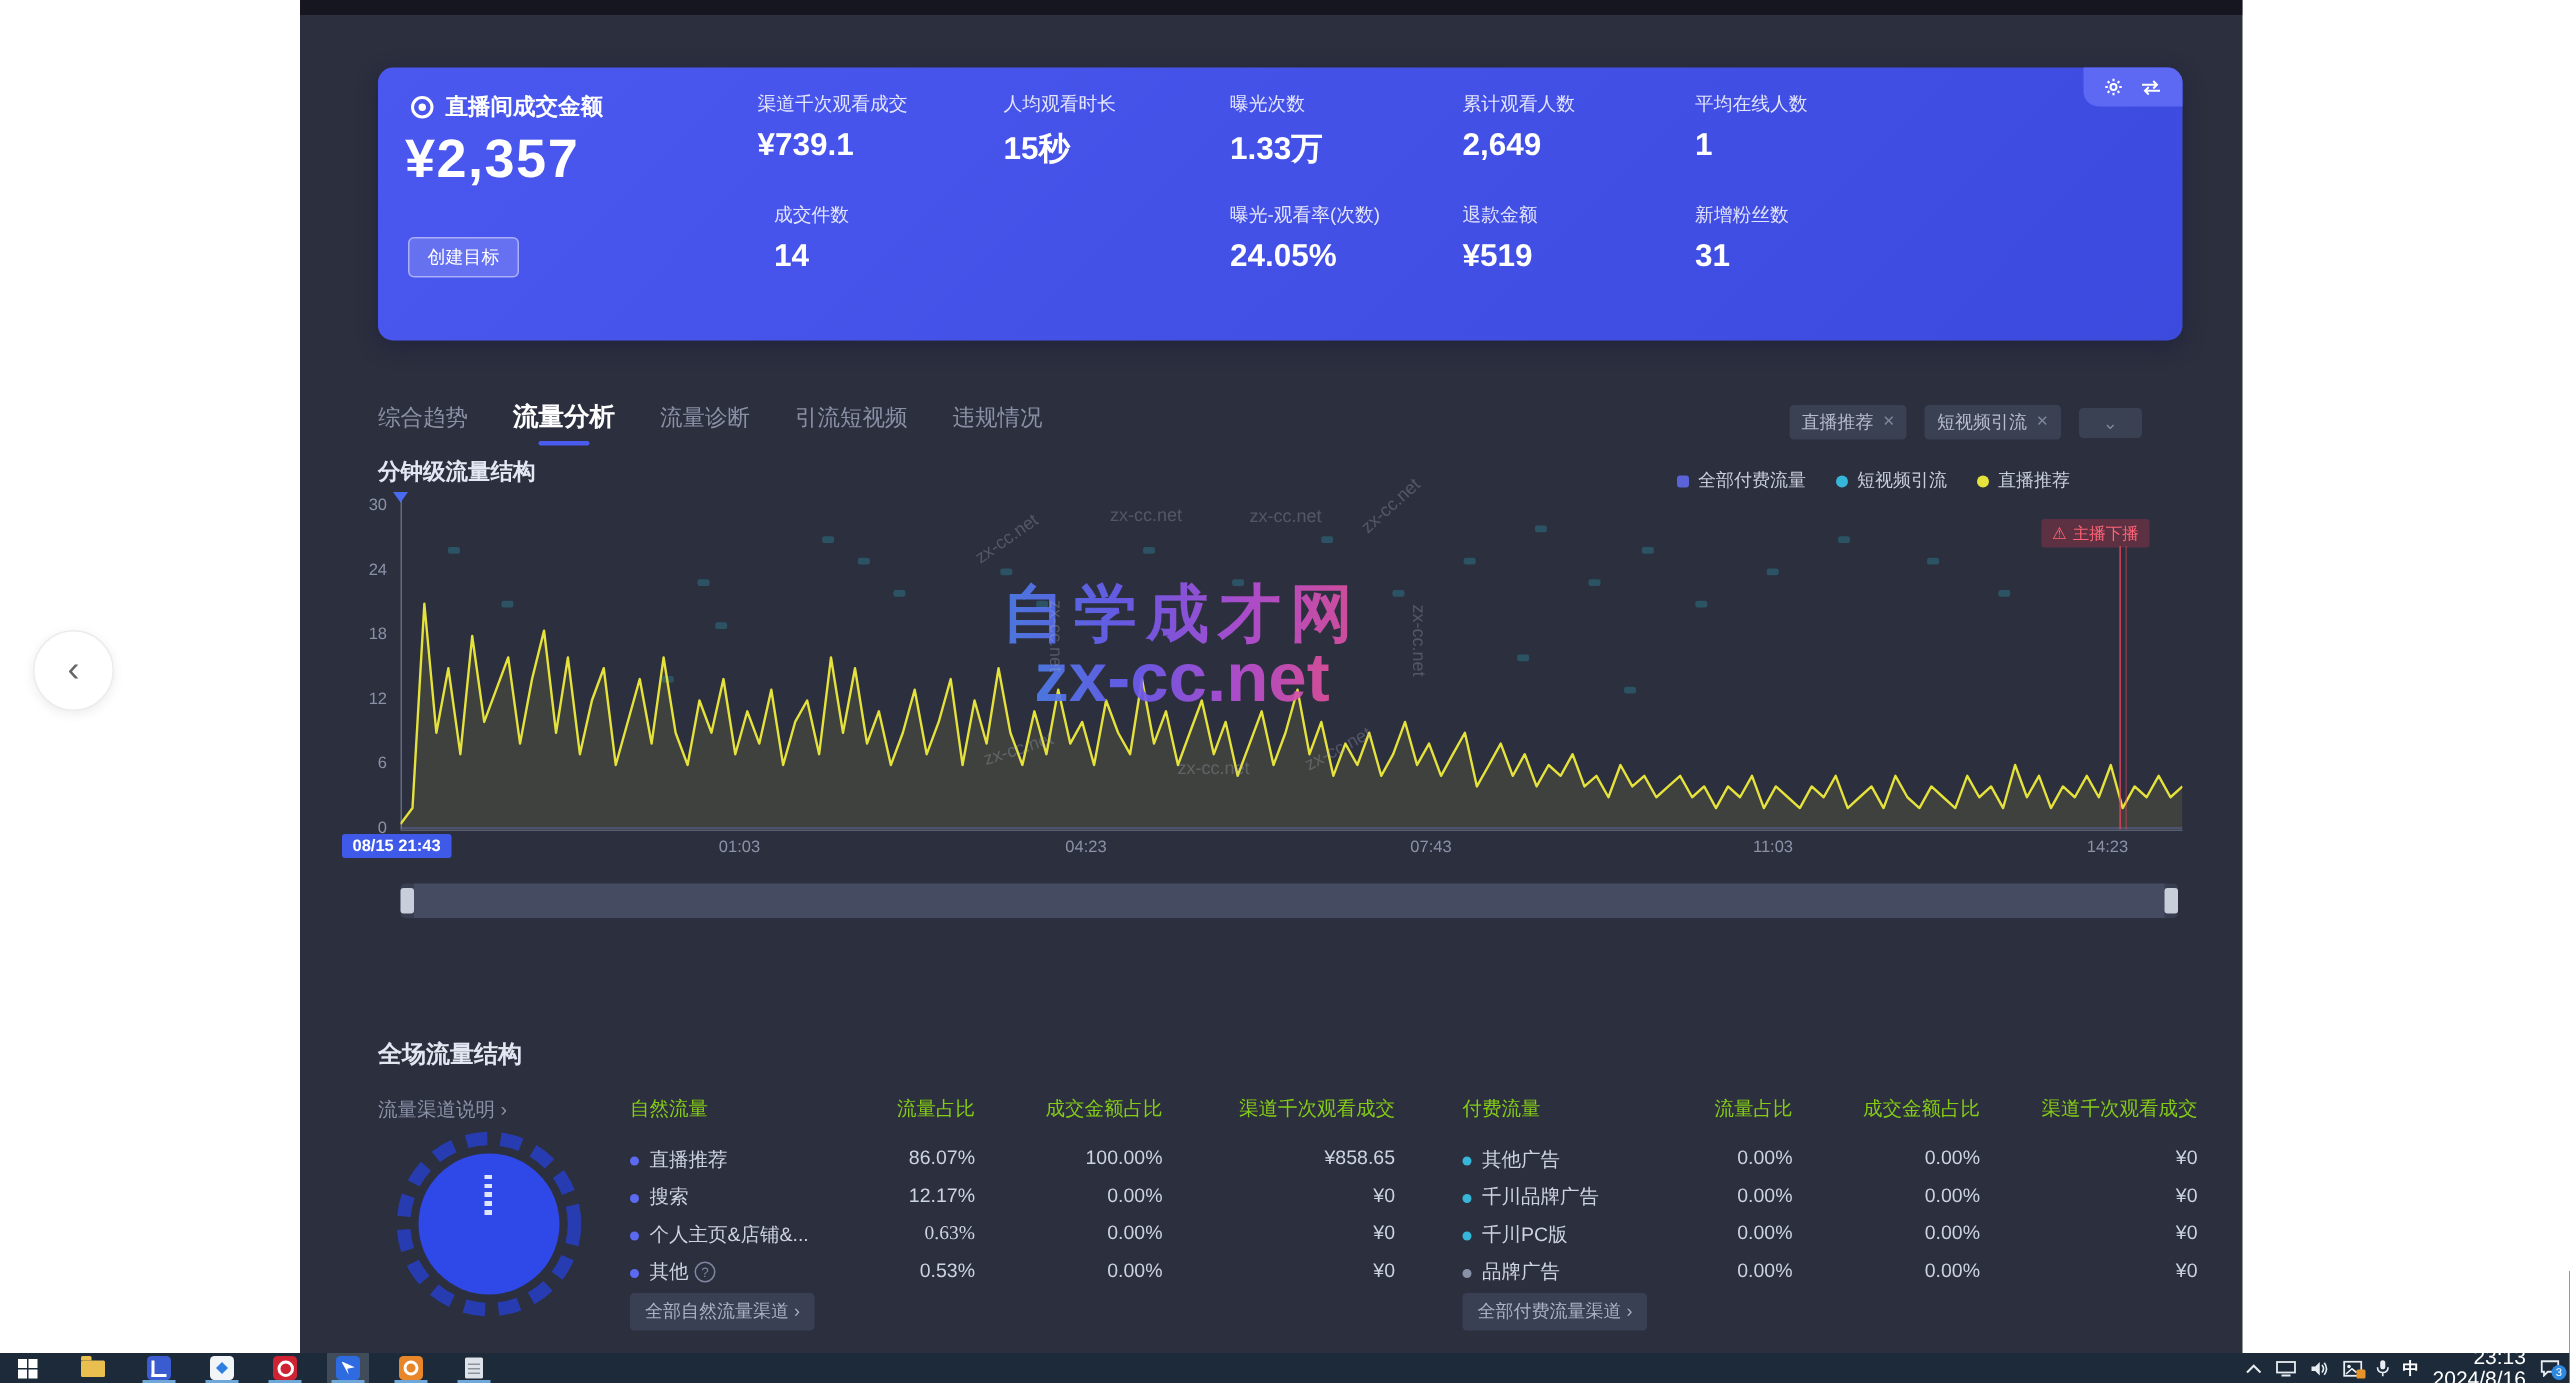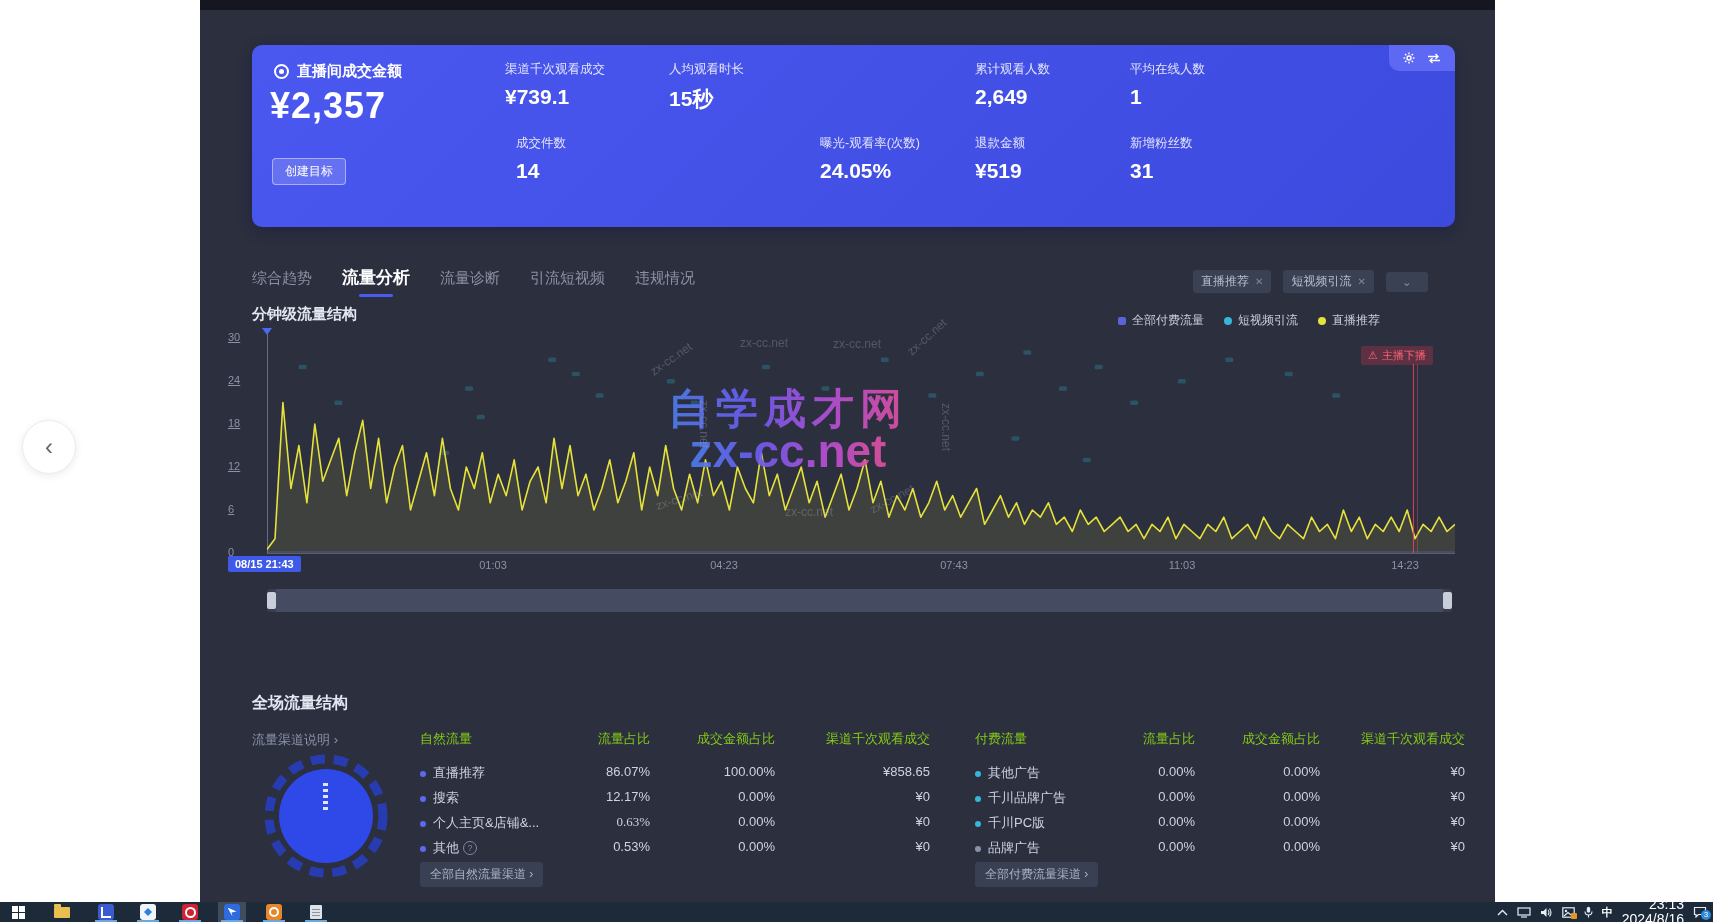--- a/index.html
+++ b/index.html
@@ -32,21 +32,21 @@
   .chip .x{color:#80869a;font-size:10px;cursor:pointer;}
   .chip.dd{width:26px;justify-content:center;color:#80869a;}
   
   .sec-title{position:absolute;color:#e3e7f2;font-size:15px;font-weight:bold;}
   .legend{position:absolute;left:918px;top:312px;display:flex;gap:20px;align-items:center;}
   .lg-item{display:flex;align-items:center;gap:6px;font-size:12px;color:#c8cedd;cursor:pointer;}
   .lg-mk{width:8px;height:8px;border-radius:2px;}
   .chart-wrap{position:absolute;left:67px;top:338px;width:1188px;height:215px;}
   .yaxis-line{position:absolute;left:67px;top:334px;width:1px;height:219px;background:rgba(160,170,200,.5);}
   .xaxis-line{position:absolute;left:67px;top:553px;width:1188px;height:1px;background:rgba(160,170,200,.38);}
-  .ytick{position:absolute;width:30px;text-align:left;font-size:11px;color:#8b92a8;left:28px;text-decoration:underline;}
+  .ytick{position:absolute;width:30px;text-align:right;font-size:11px;color:#8b92a8;left:28px;}
   .axis-flag{position:absolute;left:62px;top:328px;width:0;height:0;border-left:5px solid transparent;border-right:5px solid transparent;border-top:7px solid #4a6bf0;}
   .x-start{position:absolute;left:28px;top:556px;background:#3f5ae8;color:#fff;font-size:11px;font-weight:bold;padding:2px 7px;border-radius:2px;cursor:grab;}
   .xtick{position:absolute;top:559px;transform:translateX(-50%);font-size:11px;color:#8b92a8;}
   .end-badge{position:absolute;top:8px;padding:2px 7px;background:rgba(224,58,78,.28);color:#ff6375;font-size:11px;border-radius:2px;
              display:flex;gap:4px;align-items:center;filter:blur(.4px);white-space:nowrap;}
   .slider{position:absolute;left:67px;top:589px;width:1185px;height:23px;background:#383d4f;border-radius:3px;}
   .slider .fill{position:absolute;left:9px;right:9px;top:0;height:100%;background:#454b60;}
   .slider .hd{position:absolute;top:3px;width:9px;height:17px;background:#c9cedb;border-radius:2px;cursor:ew-resize;}
   .slider .hd.l{left:0;} .slider .hd.r{right:0;}
   
@@ -106,20 +106,24 @@
     <div class="big-val">¥2,357</div>
     <button class="goal-btn">创建目标</button>
 
     <div class="metric" style="left:253px;top:16px;">
       <div class="lb">渠道千次观看成交</div>
       <div class="vl">¥739.1</div>
     </div>
     <div class="metric" style="left:417px;top:16px;">
       <div class="lb">人均观看时长</div>
       <div class="vl">15秒</div>
+    </div>
+    <div class="metric" style="left:568px;top:16px;">
+      <div class="lb">曝光次数</div>
+      <div class="vl">1.33万</div>
     </div>
     <div class="metric" style="left:723px;top:16px;">
       <div class="lb">累计观看人数</div>
       <div class="vl">2,649</div>
     </div>
     <div class="metric" style="left:878px;top:16px;">
       <div class="lb">平均在线人数</div>
       <div class="vl">1</div>
     </div>
     <div class="metric" style="left:264px;top:90px;">

